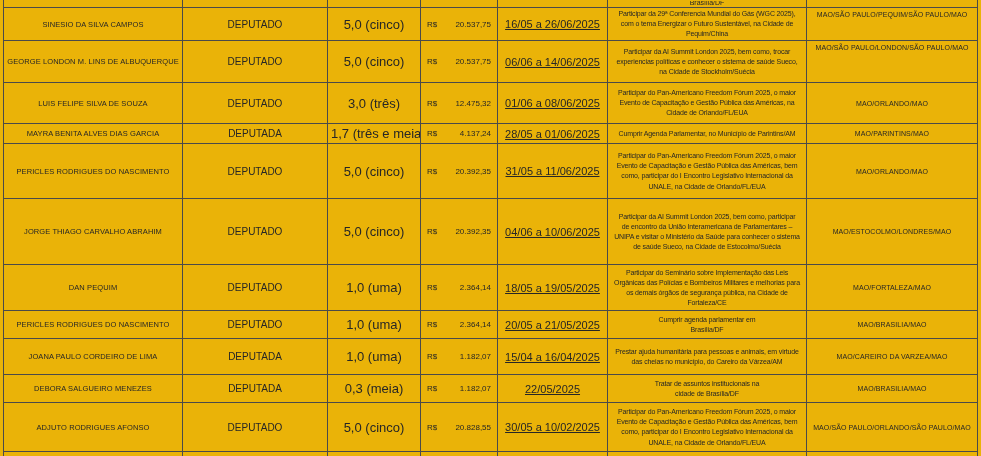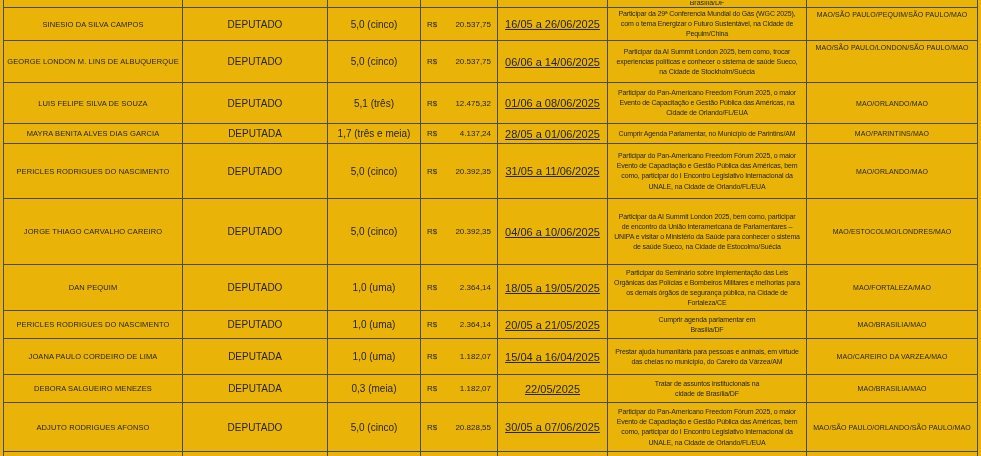--- a/index.html
+++ b/index.html
@@ -13,21 +13,21 @@
   }
   td {
     border:1.5px solid #4a4a4a;
     text-align:center; vertical-align:middle;
     padding:1px 3px; overflow:hidden;
   }
   tr.partial-top td { border-top:none; height:7px; padding:0; }
   tr.partial-bottom td { border-bottom:none; height:10px; }
   .td-name   { font-size:7.5px; white-space:nowrap; letter-spacing:0.1px; }
   .td-role   { font-size:10px; white-space:nowrap; }
-  .td-diarias{ font-size:10px; white-space:nowrap; }
+  .td-diarias{ font-size:13px; white-space:nowrap; }
   .td-value  { font-size:8px; padding:1px 6px; }
   .value-wrap{ display:flex; justify-content:space-between; align-items:center; }
   .td-period { font-size:11px; white-space:nowrap;text-decoration:underline; }
   .td-purpose{
     font-size:7px; line-height:1.45; letter-spacing:-0.15px;
     white-space:pre-line; padding:1px 2px;
   }
   .td-route  { font-size:7px; white-space:nowrap; letter-spacing:0.1px; }
   .v-top { vertical-align:top; padding-top:3px; }
   .clip-bottom {
@@ -91,21 +91,21 @@
           </td>
           <td class="td-period">06/06 a 14/06/2025</td>
           <td class="td-purpose">Participar da AI Summit London 2025, bem como, trocar
 experiencias políticas e conhecer o sistema de saúde Sueco,
 na Cidade de Stockholm/Suécia</td>
           <td class="td-route v-top">MAO/SÃO PAULO/LONDON/SÃO PAULO/MAO</td>
         </tr>
         <tr style="height: 41px;">
           <td class="td-name">LUIS FELIPE SILVA DE SOUZA</td>
           <td class="td-role">DEPUTADO</td>
-          <td class="td-diarias">5,1 (três)</td>
+          <td class="td-diarias">3,0 (três)</td>
           <td class="td-value">
             <div class="value-wrap">
               <span>R$</span>
               <span>12.475,32</span>
             </div>
           </td>
           <td class="td-period">01/06 a 08/06/2025</td>
           <td class="td-purpose">Participar do Pan-Americano Freedom Fórum 2025, o maior
 Evento de Capacitação e Gestão Pública das Américas, na
 Cidade de Orlando/FL/EUA</td>
@@ -136,21 +136,21 @@
             </div>
           </td>
           <td class="td-period">31/05 a 11/06/2025</td>
           <td class="td-purpose">Participar do Pan-Americano Freedom Fórum 2025, o maior
 Evento de Capacitação e Gestão Pública das Américas, bem
 como, participar do I Encontro Legislativo Internacional da
 UNALE, na Cidade de Orlando/FL/EUA</td>
           <td class="td-route">MAO/ORLANDO/MAO</td>
         </tr>
         <tr style="height: 66px;">
-          <td class="td-name">JORGE THIAGO CARVALHO CAREIRO</td>
+          <td class="td-name">JORGE THIAGO CARVALHO ABRAHIM</td>
           <td class="td-role">DEPUTADO</td>
           <td class="td-diarias">5,0 (cinco)</td>
           <td class="td-value">
             <div class="value-wrap">
               <span>R$</span>
               <span>20.392,35</span>
             </div>
           </td>
           <td class="td-period">04/06 a 10/06/2025</td>
           <td class="td-purpose">Participar da AI Summit London 2025, bem como, participar
@@ -224,21 +224,21 @@
         <tr style="height: 49px;">
           <td class="td-name">ADJUTO RODRIGUES AFONSO</td>
           <td class="td-role">DEPUTADO</td>
           <td class="td-diarias">5,0 (cinco)</td>
           <td class="td-value">
             <div class="value-wrap">
               <span>R$</span>
               <span>20.828,55</span>
             </div>
           </td>
-          <td class="td-period">30/05 a 07/06/2025</td>
+          <td class="td-period">30/05 a 10/02/2025</td>
           <td class="td-purpose">Participar do Pan-Americano Freedom Fórum 2025, o maior
 Evento de Capacitação e Gestão Pública das Américas, bem
 como, participar do I Encontro Legislativo Internacional da
 UNALE, na Cidade de Orlando/FL/EUA</td>
           <td class="td-route">MAO/SÃO PAULO/ORLANDO/SÃO PAULO/MAO</td>
         </tr>
         <tr class="partial-bottom">
         <td></td>
         <td></td>
         <td></td>

